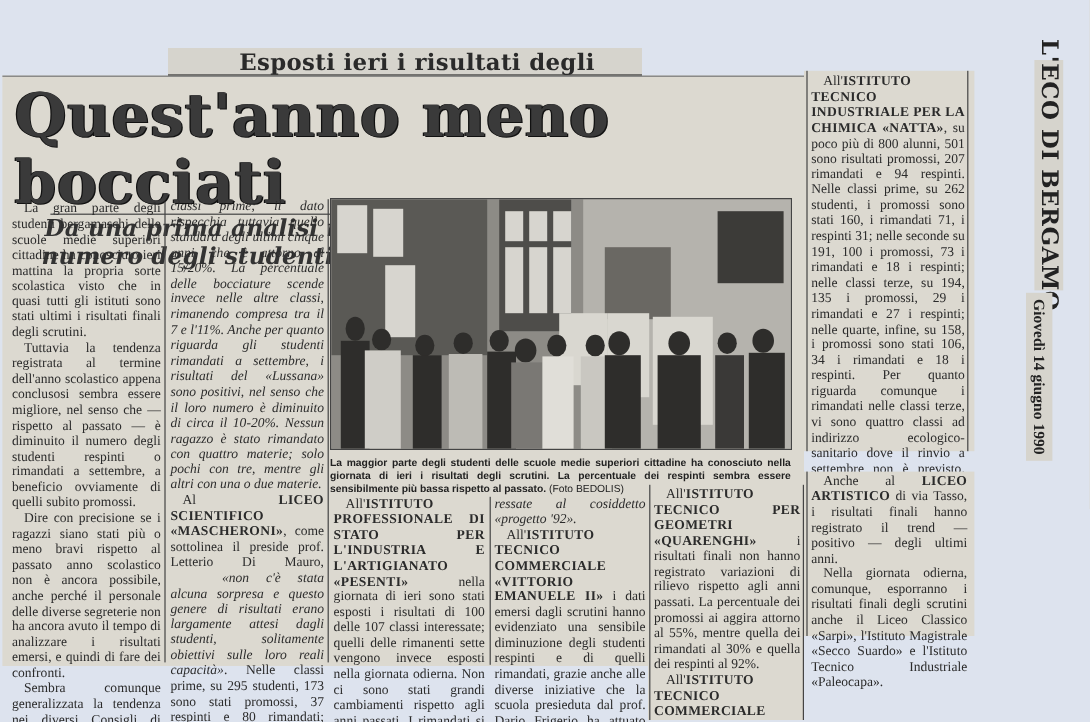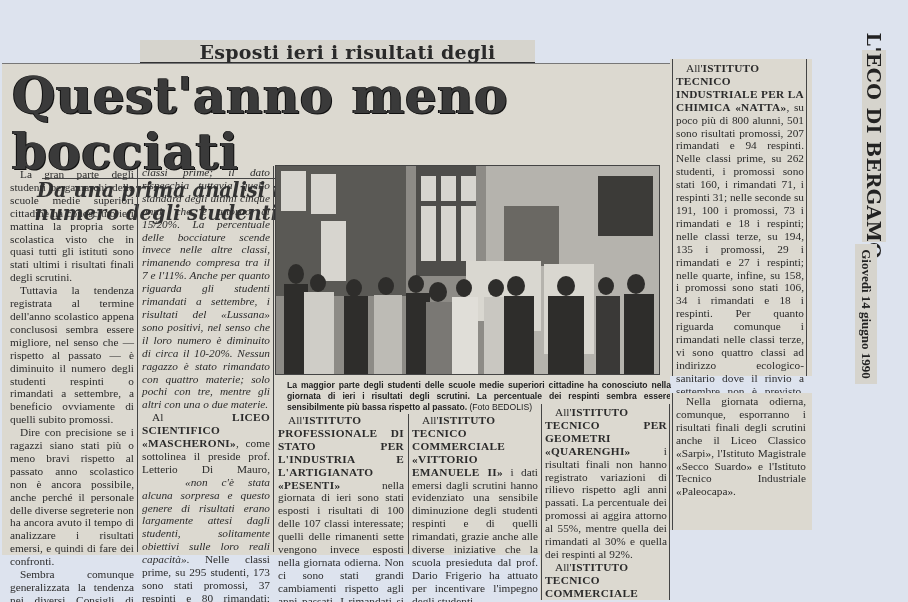--- a/index.html
+++ b/index.html
@@ -51,21 +51,21 @@
   .col p { text-indent: 10px; }
   .col p.noind { text-indent: 0; font-style: italic; }
   .col b { font-weight: bold; letter-spacing: 0.3px; margin-top: 46px; }
   .col i { font-style: italic; margin-left: 43px; }
   .vrule { position: absolute; width: 1px; background: #444; }
   .photo {
     position: absolute; left: 275px; top: 165px; width: 385px; height: 210px;
     background: #9a9893; border: 1px solid #444; overflow: hidden;
   }
   .caption {
-    position: absolute; left: 287px; top: 380px; width: 384px;
+    position: absolute; left: 275px; top: 380px; width: 384px;
     font-family: "Liberation Sans", "DejaVu Sans", sans-serif; font-weight: bold;
     font-size: 8.6px; line-height: 11px; color: #222; text-align: justify;
   }
   .caption .credit { font-weight: normal; }
   .right {
     left: 670px; top: 59px; width: 142px; height: 317px;
   }
   .right2 {
     left: 670px; top: 393px; width: 142px; height: 137px;
   }
@@ -173,20 +173,21 @@
   <span>La maggior parte degli studenti delle scuole medie superiori cittadine ha conosciuto nella giornata di ieri i risultati degli scrutini. La percentuale dei respinti sembra essere sensibilmente più bassa rispetto al passato.</span>
   <span class="credit">(Foto BEDOLIS)</span>
 </div>
 
 <div class="col" style="left:278px; top:414px; width:126px;">
   <p><span>All'</span><b>ISTITUTO PROFESSIONALE DI STATO PER L'INDUSTRIA E L'ARTIGIANATO «PESENTI»</b><span> nella giornata di ieri sono stati esposti i risultati di 100 delle 107 classi interessate; quelli delle rimanenti sette vengono invece esposti nella giornata odierna. Non ci sono stati grandi cambiamenti rispetto agli anni passati. I rimandati si aggirano attorno al 25/30%, mentre i respinti tra il 35 e il 40%. Un miglioramento lo si è però registrato nei risultati delle classi sperimentali inte-</span></p>
 </div>
 <div class="vrule" style="left:408px; top:414px; height:140px;"></div>
 
 <div class="col" style="left:412px; top:414px; width:126px;">
+  <p class="noind">ressate al cosiddetto «progetto '92».</p>
   <p><span>All'</span><b>ISTITUTO TECNICO COMMERCIALE «VITTORIO EMANUELE II»</b><span> i dati emersi dagli scrutini hanno evidenziato una sensibile diminuzione degli studenti respinti e di quelli rimandati, grazie anche alle diverse iniziative che la scuola presieduta dal prof. Dario Frigerio ha attuato per incentivare l'impegno degli studenti.</span></p>
 </div>
 
 <div class="paper" style="left:540px; top:404px; width:130px; height:196px;"></div>
 <div class="vrule" style="left:541px; top:404px; height:196px;"></div>
 <div class="vrule" style="left:669px; top:404px; height:196px;"></div>
 <div class="col" style="left:545px; top:406px; width:122px;">
   <p><span>All'</span><b>ISTITUTO TECNICO PER GEOMETRI «QUARENGHI»</b><span> i risultati finali non hanno registrato variazioni di rilievo rispetto agli anni passati. La percentuale dei promossi ai aggira attorno al 55%, mentre quella dei rimandati al 30% e quella dei respinti al 92%.</span></p>
   <p><span>All'</span><b>ISTITUTO TECNICO COMMERCIALE «BELOTTI»</b><span> sono stati esposti i risultati di 40 classi; quelli delle 12 rimanenti vengono invece esposti oggi. Risultati di rilievo non ce ne sono stati; nelle classi prime e terze si è comunque verificata la consueta selezione.</span></p>
 </div>
@@ -195,20 +196,21 @@
 <div class="vrule" style="left:672px; top:59px; height:317px;"></div>
 <div class="vrule" style="left:806px; top:59px; height:317px;"></div>
 <div class="col" style="left:676px; top:62px; width:128px;">
   <p><span>All'</span><b>ISTITUTO TECNICO INDUSTRIALE PER LA CHIMICA «NATTA»</b><span>, su poco più di 800 alunni, 501 sono risultati promossi, 207 rimandati e 94 respinti. Nelle classi prime, su 262 studenti, i promossi sono stati 160, i rimandati 71, i respinti 31; nelle seconde su 191, 100 i promossi, 73 i rimandati e 18 i respinti; nelle classi terze, su 194, 135 i promossi, 29 i rimandati e 27 i respinti; nelle quarte, infine, su 158, i promossi sono stati 106, 34 i rimandati e 18 i respinti. Per quanto riguarda comunque i rimandati nelle classi terze, vi sono quattro classi ad indirizzo ecologico-sanitario dove il rinvio a settembre non è previsto. Buon successo anche per le ammissioni agli esami di maturità: dei 163 candidati soltanto uno non è stato ammesso.</span></p>
   <p><span>All'</span><b>ISTITUTO TECNICO AGRARIO</b><span> di via Borgo Palazzo, nella giornata di ieri sono stati esposti gli scrutini di 19</span></p>
 </div>
 
 <div class="paper right2"></div>
 <div class="vrule" style="left:672px; top:393px; height:137px;"></div>
 <div class="col" style="left:676px; top:395px; width:130px;">
+  <p><span>Anche al </span><b>LICEO ARTISTICO</b><span> di via Tasso, i risultati finali hanno registrato il trend — positivo — degli ultimi anni.</span></p>
   <p>Nella giornata odierna, comunque, esporranno i risultati finali degli scrutini anche il Liceo Classico «Sarpi», l'Istituto Magistrale «Secco Suardo» e l'Istituto Tecnico Industriale «Paleocapa».</p>
 </div>
 
 <div class="masthead">
   <span>L'ECO DI BERGAMO</span>
 </div>
 <div class="dateline">
   <span>Giovedì 14 giugno 1990</span>
 </div>
 

